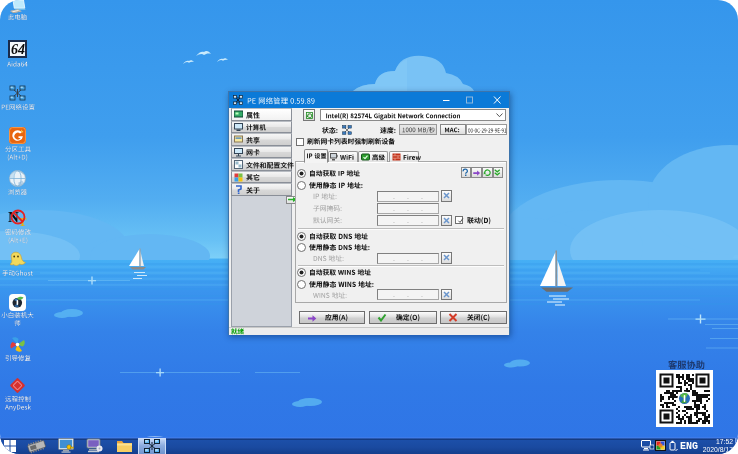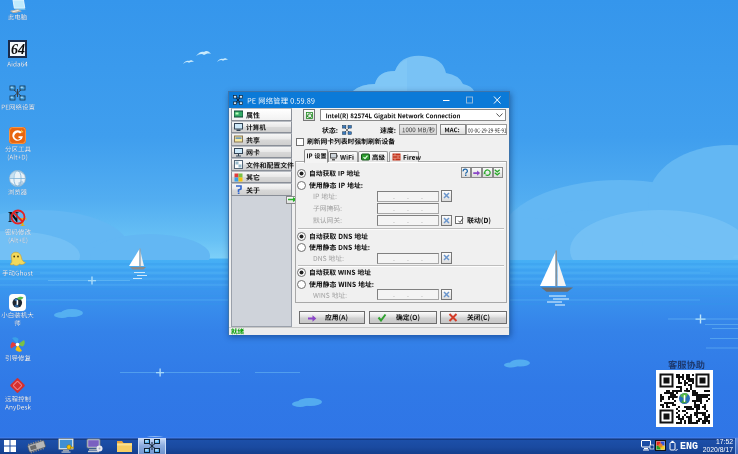--- a/index.html
+++ b/index.html
@@ -1,18 +1,18 @@
 <!DOCTYPE html>
 <html><head><meta charset="utf-8">
 <style>
 *{margin:0;padding:0;box-sizing:border-box}
 html,body{width:738px;height:454px;overflow:hidden;font-family:"Liberation Sans",sans-serif}
 #desk{position:absolute;left:0;top:0;width:738px;height:454px;overflow:hidden;
  background:linear-gradient(to bottom,#3596ec 0%,#3f9eee 30%,#52adf1 44%,#68c1f5 53%,#7ccff8 56.8%,
- #46b0f5 57.1%,#3a94ee 64%,#3482e9 73%,#3079e7 85%,#2f74e6 100%);}
+ #46b0f5 57.1%,#3a94ee 64%,#3482e9 73%,#3079e7 85%,#2f74e6 100%);border-radius:20px;}
 .abs{position:absolute}
 </style></head><body>
 <div id="desk">
 
 <svg class="abs" style="left:0;top:0" width="738" height="260" viewBox="0 0 738 260">
 <path d="M341 91 q8-7 22-7 q3-13 20-13 q6-17 28-15 q20 2 23 17 q13 2 17 11 q9 2 11 7 z" fill="#79c2f5" transform="translate(12,0)"></path>
 <path d="M341 91 q8-7 22-7 q3-13 20-13 q3-8 12-12 l0 32z" fill="#86c9f7" transform="translate(12,0)" opacity="0.6"></path>
 <g fill="#63b7f3">
  <ellipse cx="620" cy="238" rx="120" ry="58"></ellipse>
  <ellipse cx="730" cy="200" rx="82" ry="55"></ellipse>

